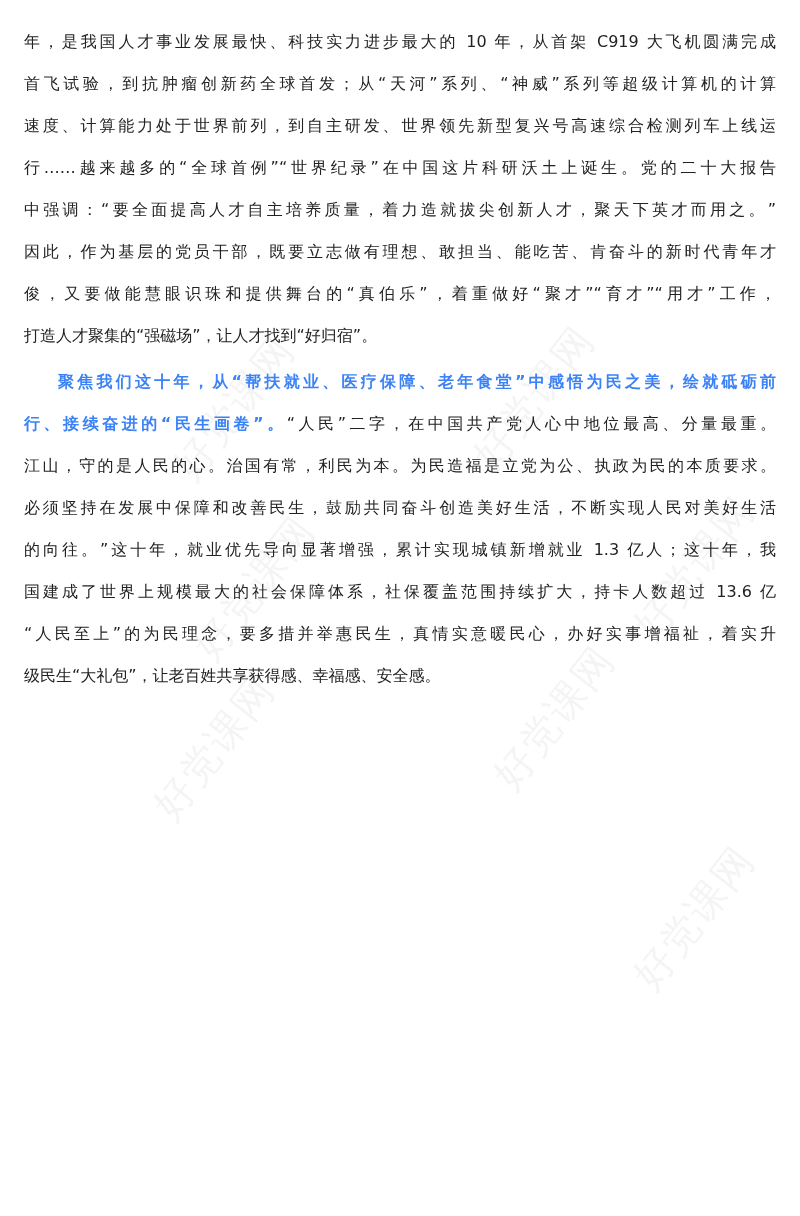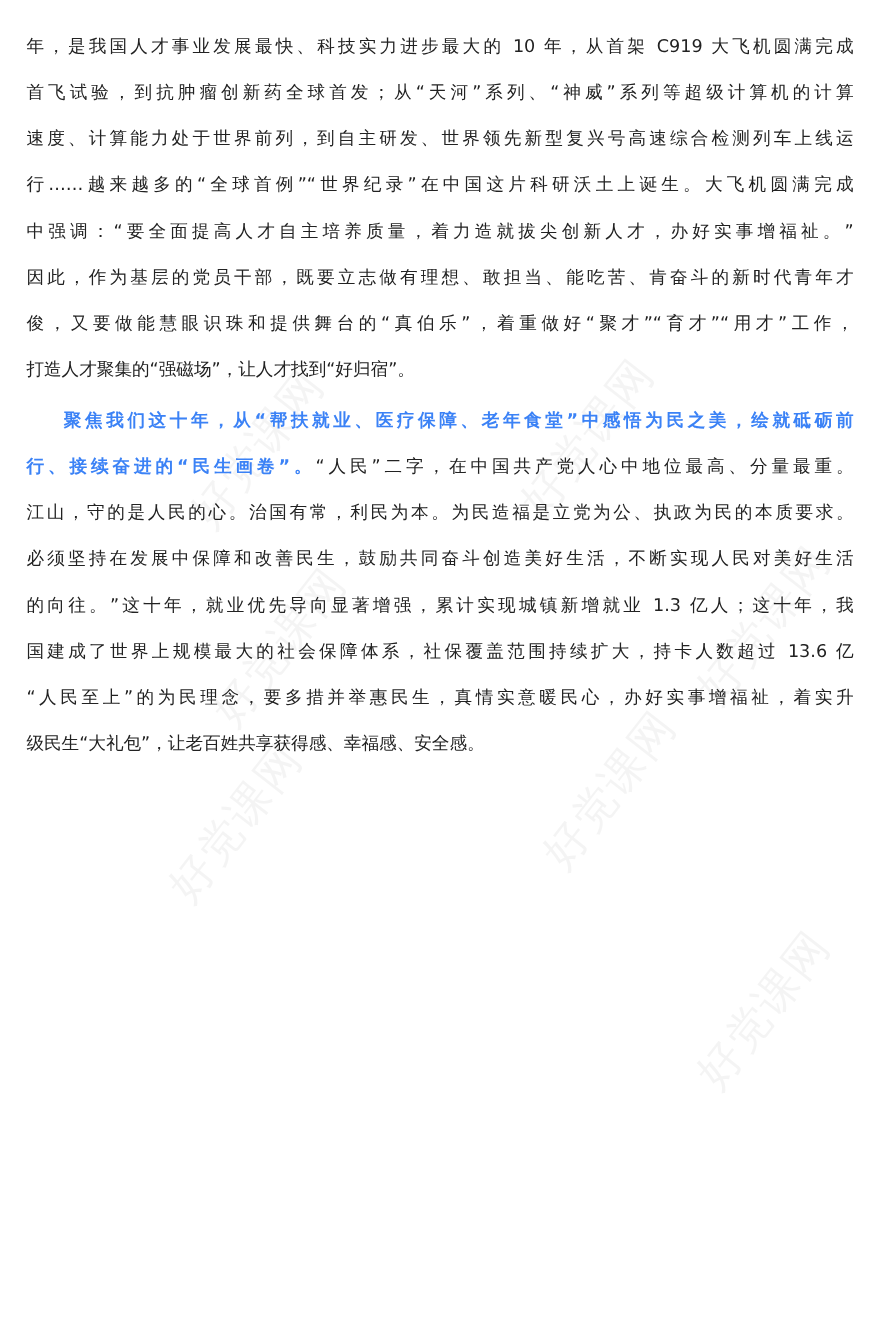--- a/index.html
+++ b/index.html
@@ -65,22 +65,22 @@
 <div class="watermark" style="left:130px; top:720px;">好党课网</div>
 <div class="watermark" style="left:470px; top:690px;">好党课网</div>
 <div class="watermark" style="left:610px; top:890px;">好党课网</div>
 
 <div class="page">
 
   <div>
     <div class="line">年，是我国人才事业发展最快、科技实力进步最大的 10 年，从首架 C919 大飞机圆满完成</div>
     <div class="line">首飞试验，到抗肿瘤创新药全球首发；从“天河”系列、“神威”系列等超级计算机的计算</div>
     <div class="line">速度、计算能力处于世界前列，到自主研发、世界领先新型复兴号高速综合检测列车上线运</div>
-    <div class="line">行……越来越多的“全球首例”“世界纪录”在中国这片科研沃土上诞生。大飞机圆满完成</div>
-    <div class="line">中强调：“要全面提高人才自主培养质量，着力造就拔尖创新人才，办好实事增福祉。”</div>
+    <div class="line">行……越来越多的“全球首例”“世界纪录”在中国这片科研沃土上诞生。党的二十大报告</div>
+    <div class="line">中强调：“要全面提高人才自主培养质量，着力造就拔尖创新人才，聚天下英才而用之。”</div>
     <div class="line">因此，作为基层的党员干部，既要立志做有理想、敢担当、能吃苦、肯奋斗的新时代青年才</div>
     <div class="line">俊，又要做能慧眼识珠和提供舞台的“真伯乐”，着重做好“聚才”“育才”“用才”工作，</div>
     <div class="line last">打造人才聚集的“强磁场”，让人才找到“好归宿”。</div>
   </div>
 
   <div class="gap"></div>
 
   <div>
     <div class="line indent bold">聚焦我们这十年，从“帮扶就业、医疗保障、老年食堂”中感悟为民之美，绘就砥砺前</div>
     <div class="line">

